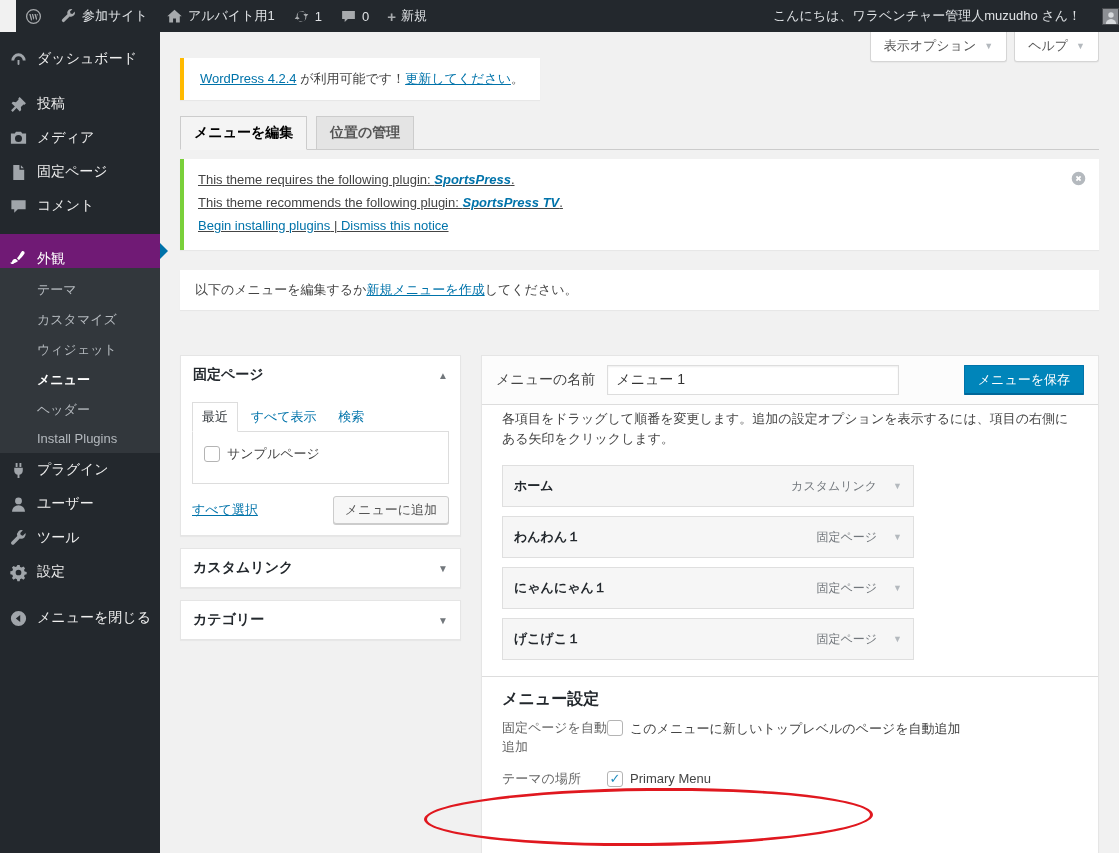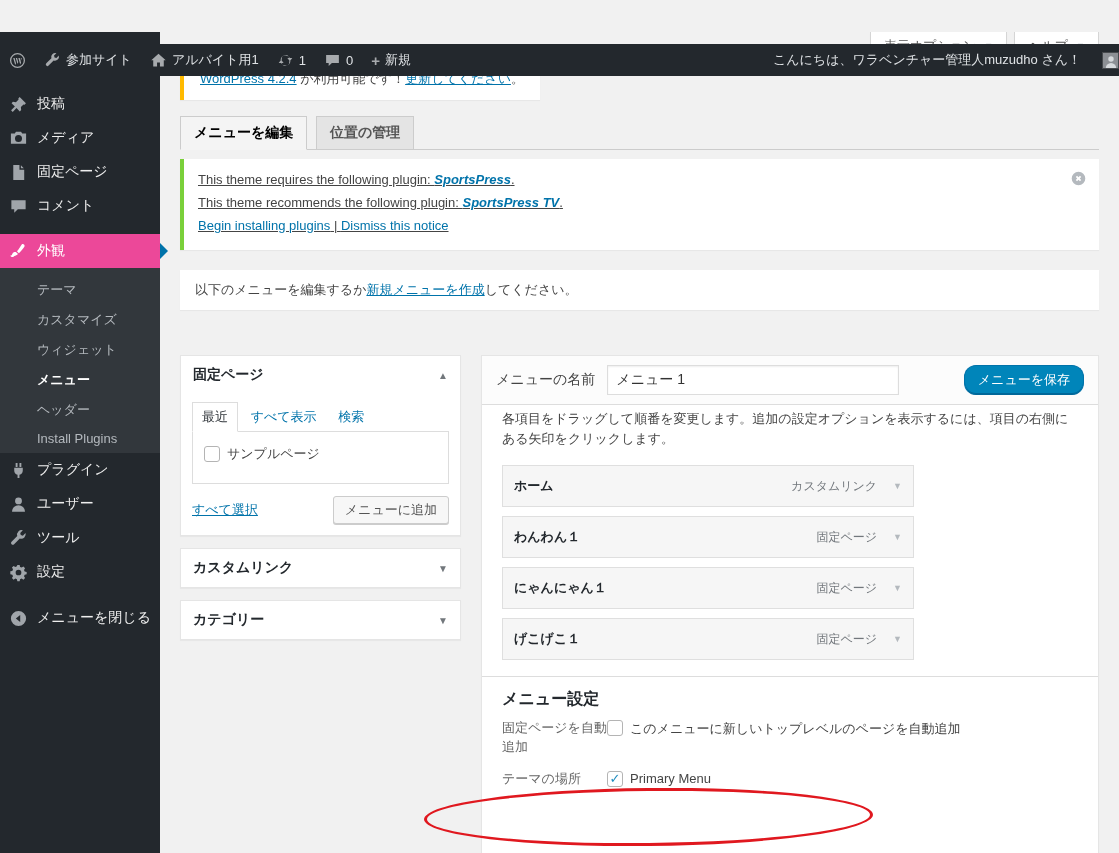--- a/index.html
+++ b/index.html
@@ -1,36 +1,36 @@
 <!DOCTYPE html>
 <html><head>
 <meta charset="utf-8">
 <style>
   * { margin:0; padding:0; box-sizing:border-box; }
   html,body { width:1119px; height:853px; overflow:hidden; }
   body { font-family:"Liberation Sans","DejaVu Sans",sans-serif; font-size:13px; background:#f1f1f1; }
   #page { position:relative; width:1119px; height:853px; overflow:hidden; background:#f1f1f1; }
 
   
-  .adminbar { position:absolute; top:0; left:0; right:0; height:32px; background:#23282d; color:#dfe2e5; display:flex; align-items:stretch; z-index:30;margin-top:44px; }
+  .adminbar { position:absolute; top:0; left:16px; right:0; height:32px; background:#23282d; color:#dfe2e5; display:flex; align-items:stretch; z-index:30; }
   .ab-item { display:flex; align-items:center; gap:5px; padding:0 9px; font-size:13px; cursor:pointer; }
   .ab-item .icon { width:17px; height:17px; color:#a7aaad; }
   .ab-right { margin-left:auto; display:flex; align-items:center; gap:21px; padding-right:0; }
   .ab-plus { font-size:15px; font-weight:bold; color:#a7aaad; line-height:1; }
   .avatar-box { width:17px; height:17px; overflow:hidden; border:1px solid #46494d; }
 
   .icon { display:inline-block; vertical-align:middle; }
   svg.icon { fill:currentColor; }
 
   
   .sidebar { position:absolute; top:32px; left:0; bottom:0; width:160px; background:#23282d; color:#eee; z-index:10; padding-top:10px; }
   .menu-top { position:relative; display:flex; align-items:center; gap:9px; height:34px; padding:0 8px 0 9px; font-size:14px; cursor:pointer; }
   .menu-top .icon { width:19px; height:19px; color:#a0a5aa; flex-shrink:0; }
   .menu-sep { height:11px; }
-  .menu-top.active { background:#ec4899; color:#fff; }
+  .menu-top.active { background:#701a75; color:#fff;align-items:flex-end; }
   .menu-top.active .icon { color:#fff; }
   .menu-top.active .cur-arrow { position:absolute; right:-8px; top:50%; margin-top:-8px; width:0; height:0; border:8px solid transparent; border-left-color:#0073aa; border-right-width:0; }
   .submenu { background:#32373c; padding:7px 0 1px; }
   .submenu-item { display:block; padding:6px 12px 6px 37px; font-size:13px; color:#b4b9be; cursor:pointer; }
   .submenu-item.current { color:#fff; font-weight:bold; }
   .collapse-gap { height:12px; }
 
   
   .content { position:absolute; left:160px; top:32px; right:0; bottom:0; padding:0 20px; overflow:hidden; }
   a, .link { color:#0073aa; cursor:pointer; }
@@ -63,21 +63,21 @@
   .postbox-inside { padding:0 11px 11px; }
   .quick-tabs { margin-top:8px; }
   .quick-tab { display:inline-block; padding:5px 9px; font-size:13px; }
   .quick-tab.active { background:#fff; border:1px solid #ddd; border-bottom-color:#fff; margin-bottom:-1px; color:#32373c; position:relative; }
   .tab-panel { border:1px solid #ddd; padding:13px 11px 20px; background:#fff; }
   .checkrow { display:flex; align-items:center; gap:7px; color:#444; font-size:13px; }
   .checkbox { width:16px; height:16px; background:#fff; border:1px solid #b4b4b4; border-radius:3px; display:inline-flex; align-items:center; justify-content:center; flex-shrink:0; cursor:pointer; }
   .checkbox.checked { color:#1e8cbe; font-weight:bold; font-size:13px; }
   .box-footer { margin-top:12px; display:flex; align-items:center; justify-content:space-between; }
   .button { background:#f7f7f7; border:1px solid #ccc; border-radius:3px; color:#555; padding:4px 11px; font-size:13px; cursor:pointer; box-shadow:0 1px 0 #ccc; }
-  .button-primary { background:#0085ba; border:1px solid #0073aa; border-bottom-color:#006799; color:#fff; box-shadow:inset 0 -1px 0 #006799; padding:5px 13px; border-radius:12px; font-size:13px; cursor:pointer; }
+  .button-primary { background:#0085ba; border:1px solid #0073aa; border-bottom-color:#006799; color:#fff; box-shadow:inset 0 -1px 0 #006799; padding:5px 13px; border-radius:1px; font-size:13px; cursor:pointer; }
 
   .menu-card { background:#fff; border:1px solid #e5e5e5; box-shadow:0 1px 1px rgba(0,0,0,.04); min-height:516px; }
   .menu-card-header { display:flex; align-items:center; background:#fcfcfc; border-bottom:1px solid #ddd; padding:9px 14px; }
   .menu-card-header label { font-size:14px; color:#444; margin-right:12px; }
   .name-input { width:292px; height:30px; border:1px solid #ddd; box-shadow:inset 0 1px 2px rgba(0,0,0,.07); padding:3px 8px; font-size:14px; color:#333; background:#fff; }
   .menu-card-body { padding:4px 20px 20px; }
   .menu-card-body h3 { font-size:16px; color:#23282d; margin:12px 0 9px; }
   .help-text { font-size:13px; color:#444; line-height:1.55; margin-bottom:16px; }
   .menu-items { margin-top:16px; width:412px; }
   .menu-item { display:flex; align-items:center; height:42px; border:1px solid #dfdfdf; background:#f6f6f6; padding:0 11px; margin-bottom:9px; cursor:move; }

